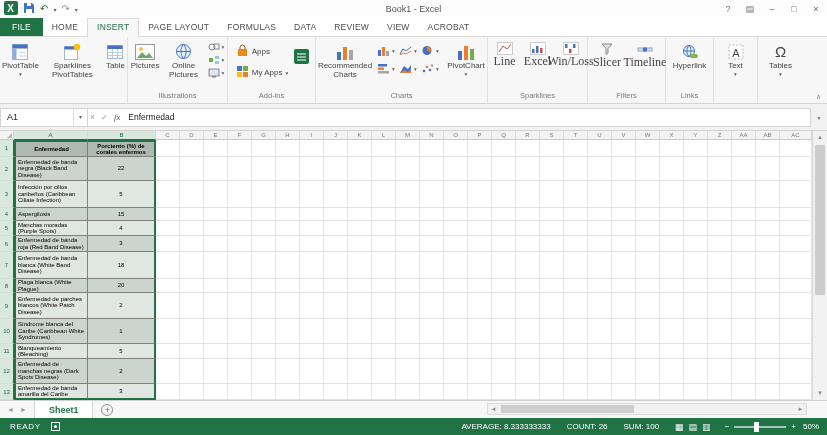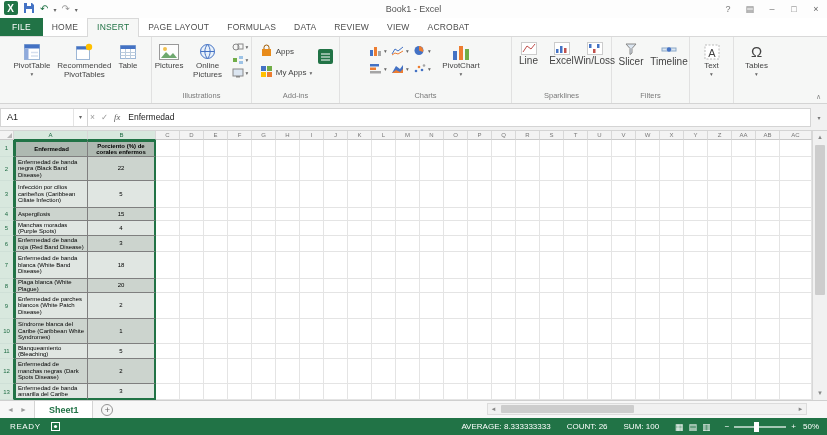--- a/index.html
+++ b/index.html
@@ -32,21 +32,21 @@
   .rbtn-lg{display:flex;flex-direction:column;align-items:center;padding:2px 2px 0;cursor:default;}
   .rbtn-lg .ricon{height:21px;display:flex;align-items:center;}
   .rlabel{font-size:8px;color:#444;text-align:center;line-height:8.5px;white-space:pre-line;}
   .caret{font-size:5.5px;color:#666;line-height:6px;}
   .ill-stack{display:flex;flex-direction:column;justify-content:flex-start;gap:3px;padding:3px 2px;}
   .rbtn-xs{display:flex;align-items:center;gap:2px;}
   .rbtn-sm{display:flex;align-items:center;gap:3px;font-size:8px;color:#444;padding:1px 2px;white-space:nowrap;}
   .addins-col{display:flex;flex-direction:column;gap:4px;padding-top:4px;}
   .chart-grid{display:grid;grid-template-columns:repeat(3,21px);grid-auto-rows:17px;gap:1px;padding:3px 3px 0;}
   .rbtn-md{display:flex;flex-direction:column;align-items:center;width:33px;padding-top:3px;}
-  .rbtn-md .rlabel{font-size:10px;}
+  .rbtn-md .rlabel{font-size:12px;font-family:Liberation Serif, serif;}
   .collapse-ribbon{position:absolute;right:6px;bottom:2px;font-size:7px;color:#888;}
 
   
   .formularow{position:absolute;top:104px;left:0;right:0;height:27px;background:#f1f1f1;display:flex;align-items:center;padding:0 0 0 0;border-bottom:1px solid #d4d4d4;}
   .namebox{width:88px;height:19px;background:#fff;border:1px solid #d4d4d4;display:flex;align-items:center;margin-left:0;}
   .namebox .nb-text{flex:1;padding-left:6px;font-size:9px;color:#222;}
   .namebox .nb-caret{width:14px;text-align:center;font-size:6px;color:#666;border-left:1px solid #e4e4e4;line-height:17px;}
   .fbar-icons{display:flex;align-items:center;height:19px;background:#fff;border-top:1px solid #d4d4d4;border-bottom:1px solid #d4d4d4;padding:0 2px;gap:6px;}
   .fbar-icons span{font-size:8.5px;color:#9a9a9a;}
   .fbar-icons .fx{font-family:"Liberation Serif",serif;font-style:italic;color:#555;}
@@ -138,21 +138,21 @@
       <div class="rtab">PAGE LAYOUT</div>
       <div class="rtab">FORMULAS</div>
       <div class="rtab">DATA</div>
       <div class="rtab">REVIEW</div>
       <div class="rtab">VIEW</div>
       <div class="rtab">ACROBAT</div>
   </div>
 
   <div class="ribbon">
 
-    <div class="rgroup" style="width:152px">
+    <div class="rgroup" style="width:128px">
       <div class="rg-content">
         <div class="rbtn-lg">
           <span class="ricon">
               <svg width="18" height="18">
                 <rect x="1.5" y="1.5" width="15" height="15" fill="#fff" stroke="#9db7d6"></rect>
                 <rect x="1.5" y="1.5" width="15" height="4" fill="#4472c4"></rect>
                 <rect x="1.5" y="5.5" width="4" height="11" fill="#8faadc"></rect>
                 <path d="M8 9.5h7M8 13h7" stroke="#d5dfee" stroke-width="1.5"></path>
               </svg>
             </span>
@@ -160,21 +160,21 @@
           <span class="caret">▾</span>
         </div>
         <div class="rbtn-lg" style="width:64px">
           <span class="ricon">
               <svg width="18" height="18">
                 <rect x="1.5" y="3.5" width="13" height="13" fill="#fff" stroke="#9db7d6"></rect>
                 <rect x="1.5" y="3.5" width="13" height="3" fill="#4472c4"></rect>
                 <circle cx="14" cy="4" r="3.2" fill="#ffc000"></circle>
               </svg>
             </span>
-          <span class="rlabel">Recommended PivotTables</span>
+          <span class="rlabel">Sparklines PivotTables</span>
         </div>
         <div class="rbtn-lg">
           <span class="ricon">
               <svg width="18" height="18">
                 <rect x="1.5" y="2.5" width="15" height="13" fill="#fff" stroke="#9db7d6"></rect>
                 <rect x="1.5" y="2.5" width="15" height="3.5" fill="#4472c4"></rect>
                 <path d="M1.5 9.5h15M1.5 12.5h15M6.5 6v9.5M11.5 6v9.5" stroke="#bcd" stroke-width="1"></path>
               </svg>
             </span>
           <span class="rlabel">Table</span>
@@ -257,20 +257,30 @@
               <rect width="15" height="15" rx="2" fill="#217346"></rect>
               <path d="M3 5h9M3 8h9M3 11h9" stroke="#fff" stroke-width="1.2"></path>
             </svg>
         </div>
       </div>
       <div class="rg-label">Add-ins</div>
     </div>
 
     <div class="rgroup" style="width:172px">
       <div class="rg-content">
+        <div class="rbtn-lg" style="width:58px">
+          <span class="ricon">
+              <svg width="20" height="18">
+                <rect x="2" y="9" width="4" height="8" fill="#4472c4"></rect>
+                <rect x="8" y="4" width="4" height="13" fill="#ed7d31"></rect>
+                <rect x="14" y="7" width="4" height="10" fill="#a5a5a5"></rect>
+              </svg>
+            </span>
+          <span class="rlabel">Recommended Charts</span>
+        </div>
         <div class="chart-grid">
           <div class="rbtn-xs">
               <svg width="13" height="11">
                 <rect x="1" y="5" width="3" height="6" fill="#4472c4"></rect>
                 <rect x="5" y="2" width="3" height="9" fill="#ed7d31"></rect>
                 <rect x="9" y="6" width="3" height="5" fill="#a5a5a5"></rect>
               </svg>
               <span class="caret">▾</span>
             </div>
           <div class="rbtn-xs">
@@ -370,20 +380,35 @@
           <span><svg width="16" height="14">
                 <rect x="1" y="6" width="14" height="3" fill="#dce6f1" stroke="#8aa8c8"></rect>
                 <circle cx="8" cy="7.5" r="2.2" fill="#4472c4"></circle>
               </svg></span>
           <span class="rlabel">Timeline</span>
         </div>
       </div>
       <div class="rg-label">Filters</div>
     </div>
 
+    <div class="rgroup" style="width:48px">
+      <div class="rg-content">
+        <div class="rbtn-lg">
+          <span class="ricon">
+              <svg width="18" height="16">
+                <circle cx="8" cy="7" r="5.5" fill="#e8f1fa" stroke="#4472c4"></circle>
+                <path d="M2.5 7h11M8 1.5c2.8 3 2.8 8 0 11M8 1.5c-2.8 3-2.8 8 0 11" stroke="#4472c4" fill="none"></path>
+                <rect x="9" y="10" width="8" height="4" rx="2" fill="#8ab54a"></rect>
+              </svg>
+            </span>
+          <span class="rlabel">Hyperlink</span>
+        </div>
+      </div>
+      <div class="rg-label">Links</div>
+    </div>
 
     <div class="rgroup" style="width:44px">
       <div class="rg-content">
         <div class="rbtn-lg">
           <span class="ricon">
               <svg width="18" height="18">
                 <rect x="2" y="2" width="14" height="14" fill="#fff" stroke="#bbb" stroke-dasharray="2 1.5"></rect>
                 <text x="5.2" y="13.5" font-size="11" fill="#444">A</text>
               </svg>
             </span>

